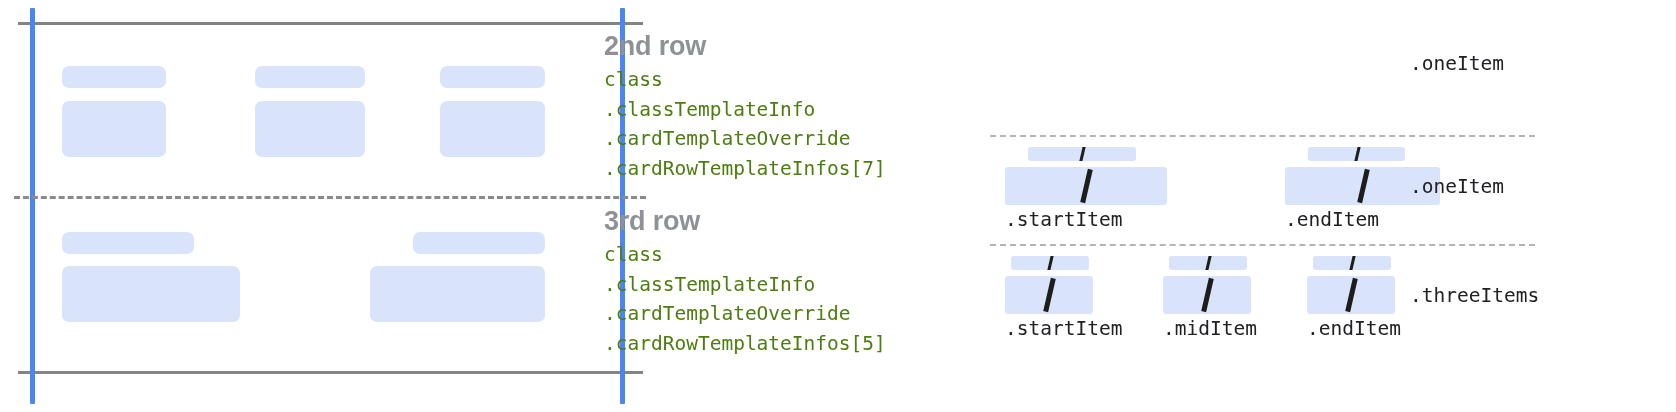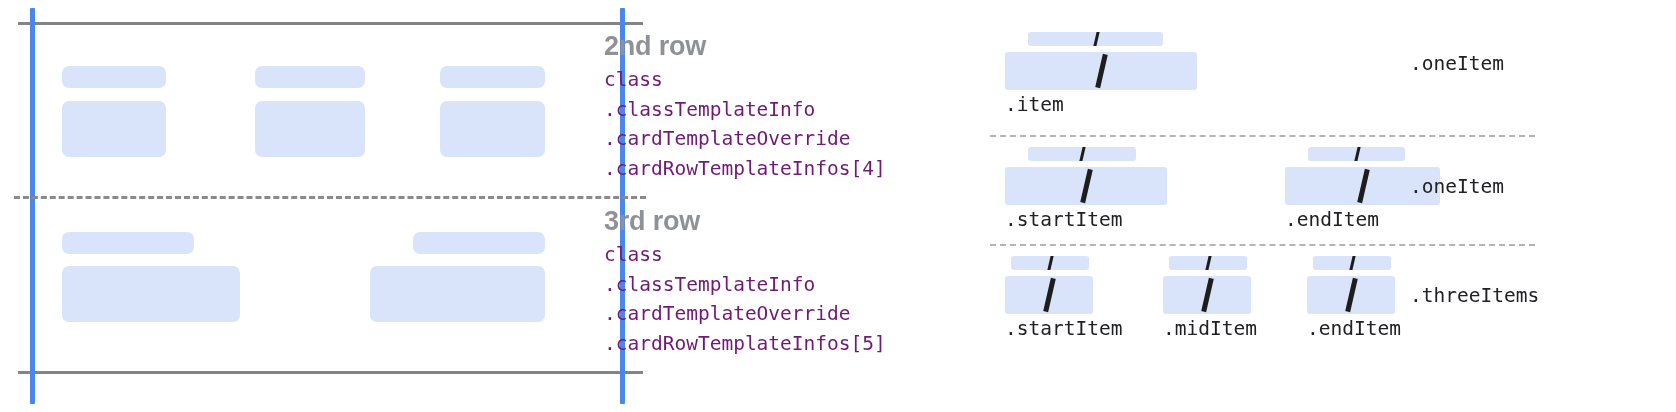--- a/index.html
+++ b/index.html
@@ -27,21 +27,21 @@
   
   .textcol{position:absolute;left:604px;top:0;width:400px;height:330px;}
   .blk{position:absolute;left:0;}
   .blk .title{
     font-family:"Liberation Sans",sans-serif;
     font-weight:bold;font-size:27px;color:#8e9196;letter-spacing:-0.2px;
     line-height:32px;margin:0 0 3px 0;white-space:nowrap;
   }
   .blk .code{
     font-family:"DejaVu Sans Mono","Liberation Mono",monospace;
-    font-size:19.5px;color:#701a75;line-height:29.5px;white-space:pre;
+    font-size:19.5px;color:#4d7c0f;line-height:29.5px;white-space:pre;
   }
 
   
   .slots{position:absolute;left:985px;top:0;width:691px;height:412px;}
   .sep{position:absolute;left:5px;width:545px;height:0;border-top:2px dashed #b4b4b4;}
   .grp{position:absolute;left:0;}
   .slot{position:absolute;}
   .slot .cap{position:absolute;top:62px;left:0;
     font-family:"DejaVu Sans Mono","Liberation Mono",monospace;
     font-size:19.5px;color:#202124;white-space:nowrap;line-height:22px;}
@@ -77,42 +77,33 @@
         <div class="ph" style="left: 370px; top: 266px; width: 175px; height: 56px;"></div>
       </div>
   </div>
 
   <div class="textcol">
     <div class="blk" style="top:30px;">
       <div class="title">2nd row</div>
       <div class="code">class</div>
       <div class="code">.classTemplateInfo</div>
       <div class="code">.cardTemplateOverride</div>
-      <div class="code">.cardRowTemplateInfos[4]</div>
+      <div class="code">.cardRowTemplateInfos[7]</div>
     </div>
     <div class="blk" style="top:205px;">
       <div class="title">3rd row</div>
       <div class="code">class</div>
       <div class="code">.classTemplateInfo</div>
       <div class="code">.cardTemplateOverride</div>
       <div class="code">.cardRowTemplateInfos[5]</div>
     </div>
   </div>
 
   <div class="slots" id="slotHost">
       <div class="grp" style="top: 32px; left: 0px; width: 691px; height: 90px;">
-        <div class="slot" style="left: 20px; top: 0px; width: 192px; height: 86px;">
-          <div class="bar small" style="left: 23px; width: 135px;">
-            <div class="tick" style="width: 3px; height: 18px; left: 66.5px; top: -2px;"></div>
-          </div>
-          <div class="bar big" style="left: 0px; width: 192px;">
-            <div class="tick" style="width: 5px; height: 34px; left: 94px; top: 2px;"></div>
-          </div>
-          <div class="cap">.item</div>
-        </div>
         <div class="grplabel" style="left: 425px; top: 20px;">.oneItem</div>
       </div>
       <div class="sep" style="top: 135px;"></div>
       <div class="grp" style="top: 147px; left: 0px; width: 691px; height: 90px;">
         <div class="slot" style="left: 20px; top: 0px; width: 162px; height: 86px;">
           <div class="bar small" style="left: 23px; width: 108px;">
             <div class="tick" style="width: 3px; height: 18px; left: 53px; top: -2px;"></div>
           </div>
           <div class="bar big" style="left: 0px; width: 162px;">
             <div class="tick" style="width: 5px; height: 34px; left: 79px; top: 2px;"></div>

